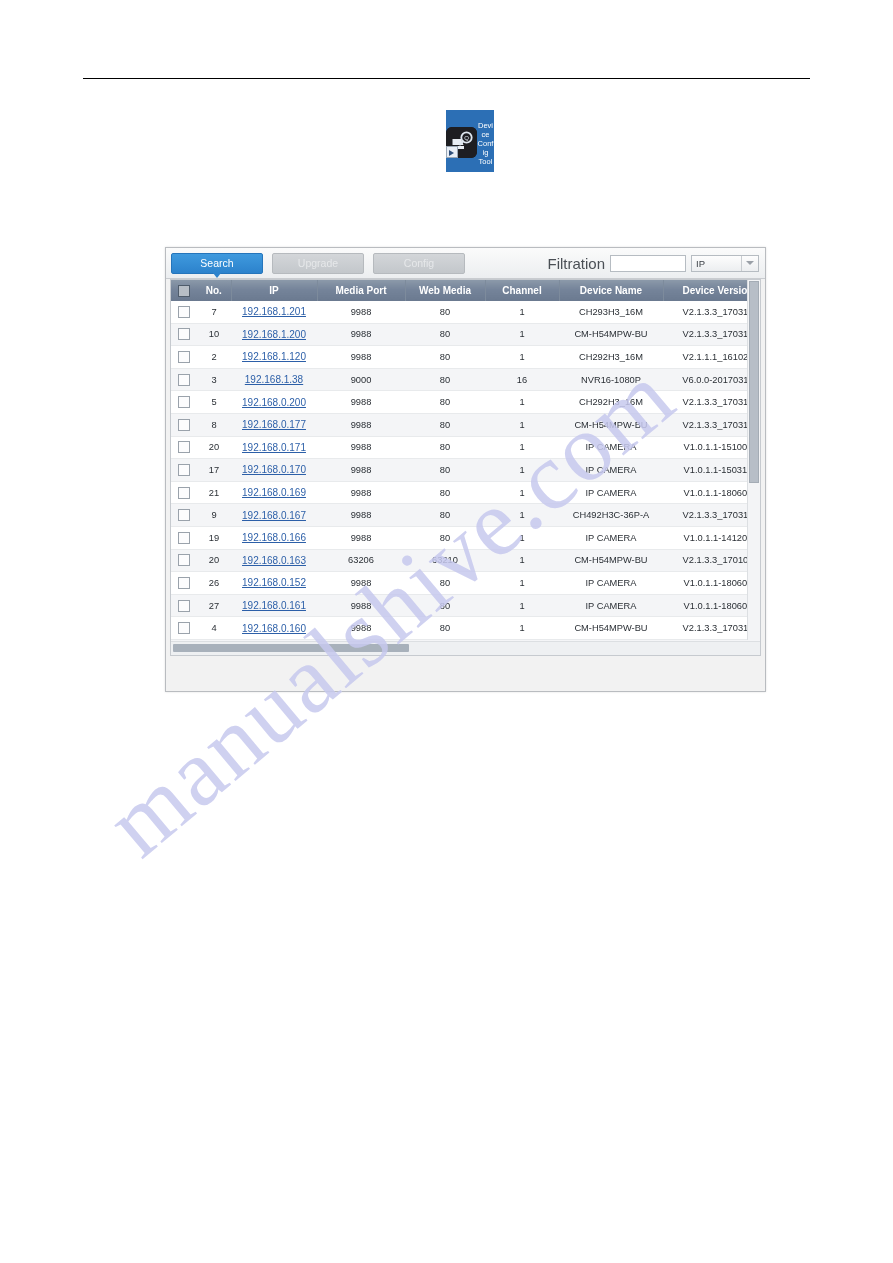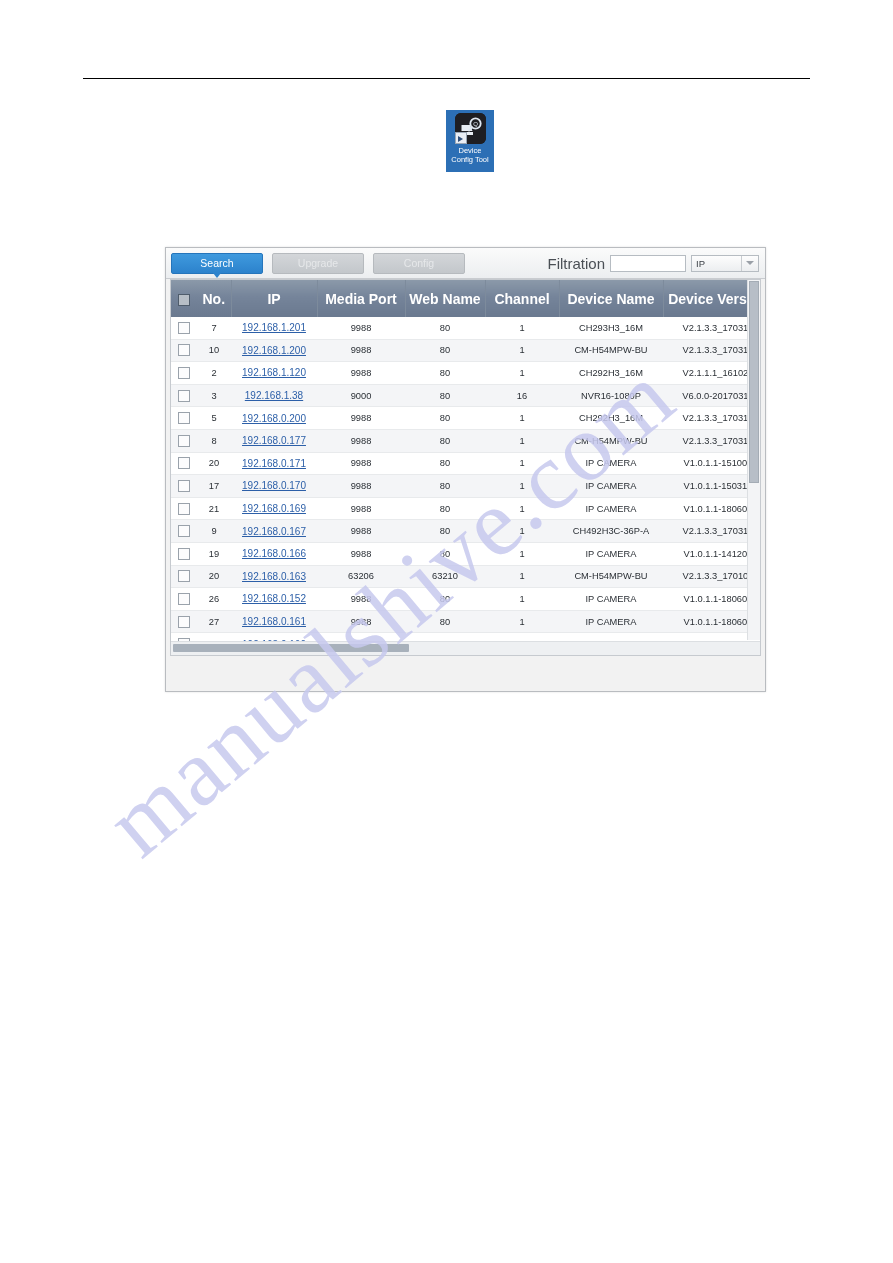--- a/index.html
+++ b/index.html
@@ -60,21 +60,21 @@
 
   
   .desktop-icon {
     position: absolute;
     left: 446px;
     top: 110px;
     width: 48px;
     height: 62px;
     background: #2c6fb5;
     display: flex;
-    flex-direction: column;
+    flex-direction: row;
     align-items: center;
     padding-top: 3px;
     box-sizing: border-box;
     z-index: 3;
   }
   .desktop-icon .glyph {
     width: 31px;
     height: 31px;
     background: #1e1e22;
     border-radius: 6px;
@@ -255,23 +255,23 @@
   table.devices {
     border-collapse: collapse;
     width: 585px;
     table-layout: fixed;
     font-size: 9.3px;
     color: #2a2f35;
   }
   table.devices thead th {
     background: linear-gradient(180deg,#8b99a9 0%,#75849a 45%,#6a798f 100%);
     color: #ffffff;
-    font-size: 14px;
+    font-size: 10px;
     font-weight: bold;
-    height: 37px;
+    height: 21px;
     padding: 0;
     border-right: 1px solid #7d8b9c;
     text-align: center;
     white-space: nowrap;
   }
   table.devices thead th.col-check { border-right: none; }
   table.devices tbody td {
     height: 21.6px;
     padding: 0;
     text-align: center;
@@ -421,21 +421,21 @@
                 <col class="col-channel">
                 <col class="col-name">
               <col class="col-version">
             </colgroup>
             <thead>
               <tr>
                 <th class="col-check"><span class="head-check"></span></th>
                 <th>No.</th>
                 <th>IP</th>
                 <th>Media Port</th>
-                <th>Web Name</th>
+                <th>Web Media</th>
                 <th>Channel</th>
                 <th>Device Name</th>
                 <th>Device Version</th>
 
               </tr>
             </thead>
             <tbody>
                 <tr>
                   <td><span class="cell-check"></span></td>
                   <td>7</td>

